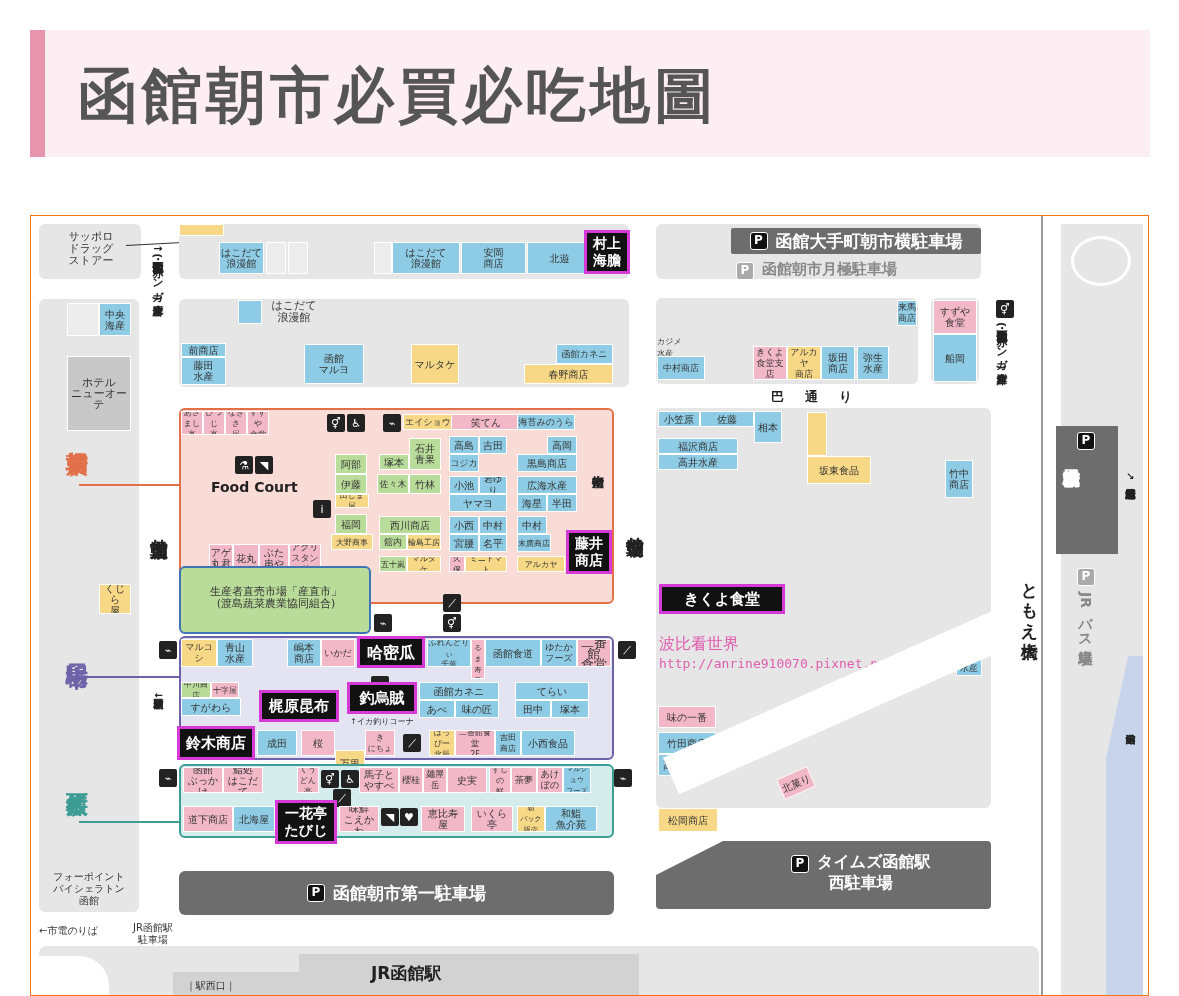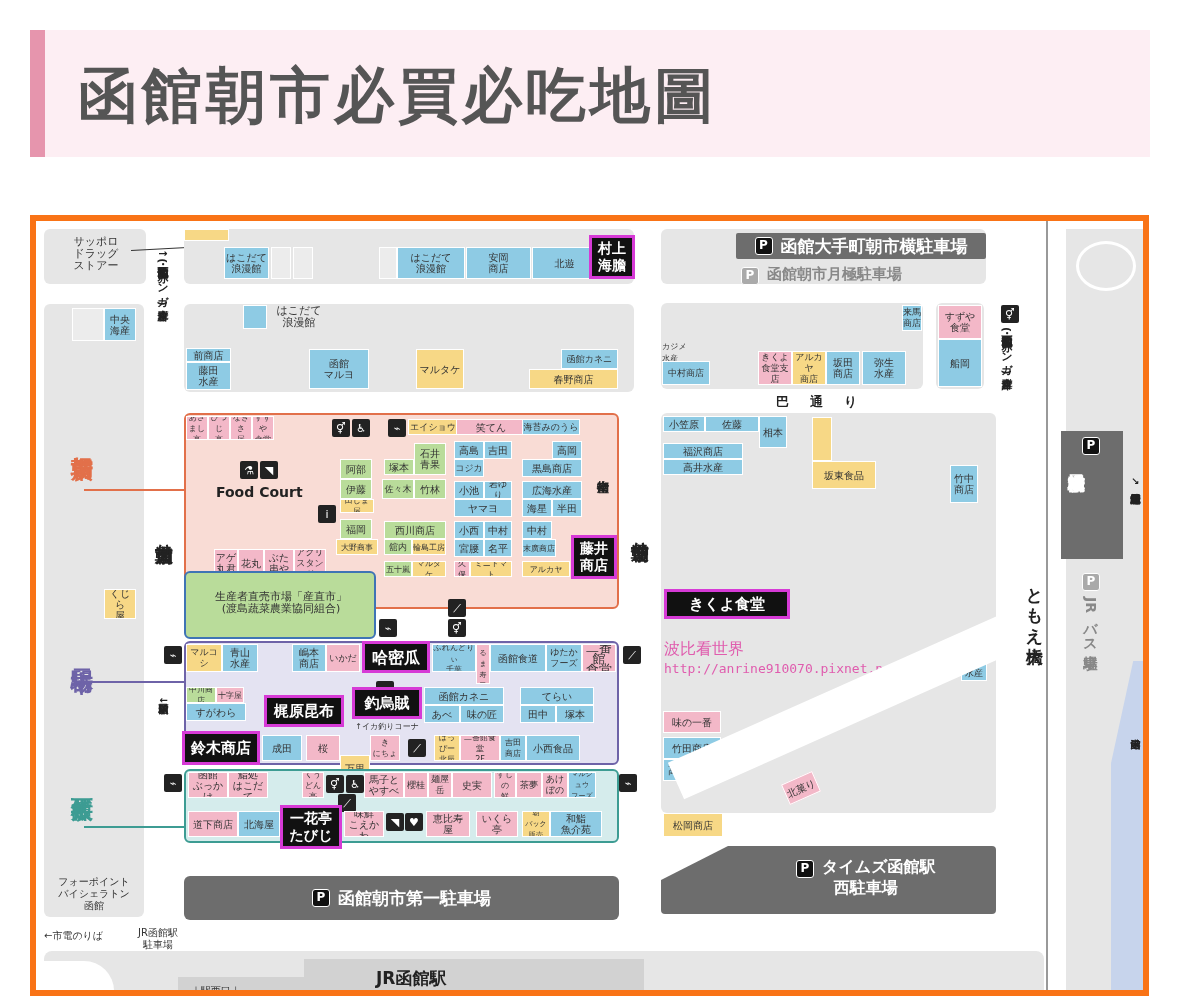--- a/index.html
+++ b/index.html
@@ -1,19 +1,19 @@
 <!DOCTYPE html>
 <html><head>
 <meta charset="utf-8">
 <style>
   * { box-sizing: border-box; margin: 0; padding: 0; }
   body { width: 1179px; height: 996px; background: #ffffff; font-family: "DejaVu Sans", sans-serif; position: relative; overflow: hidden; }
   .title-bar { position: absolute; left: 30px; top: 30px; width: 1120px; height: 127px; background: #fdeef3; border-left: 15px solid #e695ad; }
   .title-bar h1 { position: absolute; left: 33px; top: 26px; font-size: 60px; font-weight: bold; color: #555555; letter-spacing: 4px; font-family: "DejaVu Sans", sans-serif; }
-  .map { position: absolute; left: 30px; top: 215px; width: 1119px; height: 781px; background: #ffffff; border: 6px solid #f97316; overflow: hidden; }
+  .map { position: absolute; left: 30px; top: 215px; width: 1119px; height: 781px; background: #ffffff; border: 1px solid #f97316; overflow: hidden; }
   .abs { position: absolute; }
   .blk { position: absolute; background: #e6e6e6; border-radius: 6px; }
   .cell { position: absolute; display: flex; align-items: center; justify-content: center; text-align: center; font-size: 10px; line-height: 11px; color: #333; border: 1px solid #fff; white-space: pre-line; overflow: hidden; font-family: "DejaVu Sans", sans-serif; }
   .b { background: #8ecbe4; }
   .p { background: #f3b8c8; }
   .y { background: #f7d886; }
   .g { background: #b9dc9a; }
   .w { background: #ececec; }
   .hl { position: absolute; background: #111; color: #fff; border: 3px solid #d63ad6; font-weight: bold; font-size: 15px; display: flex; align-items: center; justify-content: center; text-align: center; line-height: 17px; white-space: pre-line; }
   .icon { position: absolute; width: 18px; height: 18px; background: #222; color: #fff; font-size: 11px; display: flex; align-items: center; justify-content: center; border-radius: 2px; }
@@ -52,20 +52,22 @@
   <div class="cell b" style="left:496px;top:26px;width:65px;height:32px;">北遊</div>
   <div class="hl" style="left:553px;top:14px;width:46px;height:44px;font-size:14px;">村上
 海膽</div>
 
   <div class="vtext" style="left:118px;top:28px;font-size:11px;height:220px;">↑函館山・西部地区(赤レンガ倉庫群)</div>
 
   <div class="blk" style="left:8px;top:83px;width:100px;height:610px;"></div>
   <div class="cell w" style="left:36px;top:87px;width:32px;height:33px;"></div>
   <div class="cell b" style="left:68px;top:87px;width:32px;height:33px;">中央
 海産</div>
+  <div class="cell" style="left:36px;top:140px;width:64px;height:75px;background:#c8c8c8;font-size:11px;">ホテル
+ニューオーテ</div>
   <div class="cell y" style="left:68px;top:368px;width:32px;height:30px;">くじら
 屋</div>
 
   <div class="blk" style="left:148px;top:83px;width:450px;height:88px;"></div>
   <div class="cell b" style="left:207px;top:84px;width:24px;height:24px;"></div>
   <div class="lbl" style="left:233px;top:84px;width:60px;font-size:11px;">はこだて
 浪漫館</div>
   <div class="cell b" style="left:150px;top:127px;width:45px;height:14px;">前商店</div>
   <div class="cell b" style="left:150px;top:141px;width:45px;height:28px;">藤田
 水産</div>
@@ -267,21 +269,21 @@
   <div class="blk" style="left:625px;top:82px;width:262px;height:86px;"></div>
   <div class="lbl" style="left:626px;top:120px;font-size:8px;text-align:left;">カジメ
 水産</div>
   <div class="cell b" style="left:626px;top:140px;width:48px;height:24px;font-size:9px;">中村商店</div>
   <div class="cell p" style="left:722px;top:130px;width:34px;height:34px;font-size:9px;">きくよ
 食堂支店</div>
   <div class="cell y" style="left:756px;top:130px;width:34px;height:34px;font-size:9px;">アルカヤ
 商店</div>
   <div class="cell b" style="left:790px;top:130px;width:34px;height:34px;">坂田
 商店</div>
-  <div class="cell b" style="left:826px;top:130px;width:44px;height:34px;">弥生
+  <div class="cell b" style="left:826px;top:130px;width:32px;height:34px;">弥生
 水産</div>
   <div class="cell b" style="left:866px;top:84px;width:20px;height:26px;font-size:9px;">来馬
 商店</div>
   <div class="blk" style="left:900px;top:82px;width:48px;height:86px;"></div>
   <div class="cell p" style="left:902px;top:84px;width:44px;height:34px;">すずや
 食堂</div>
   <div class="cell b" style="left:902px;top:118px;width:44px;height:48px;">船岡</div>
   <div class="icon" style="left:965px;top:84px;">⚥</div>
   <div class="abs" style="left:740px;top:172px;font-size:13px;font-weight:bold;letter-spacing:4px;color:#222;">巴　通　り</div>
   <div class="vtext" style="left:962px;top:106px;font-size:11px;">函館山・西部地区(赤レンガ倉庫群)</div>

